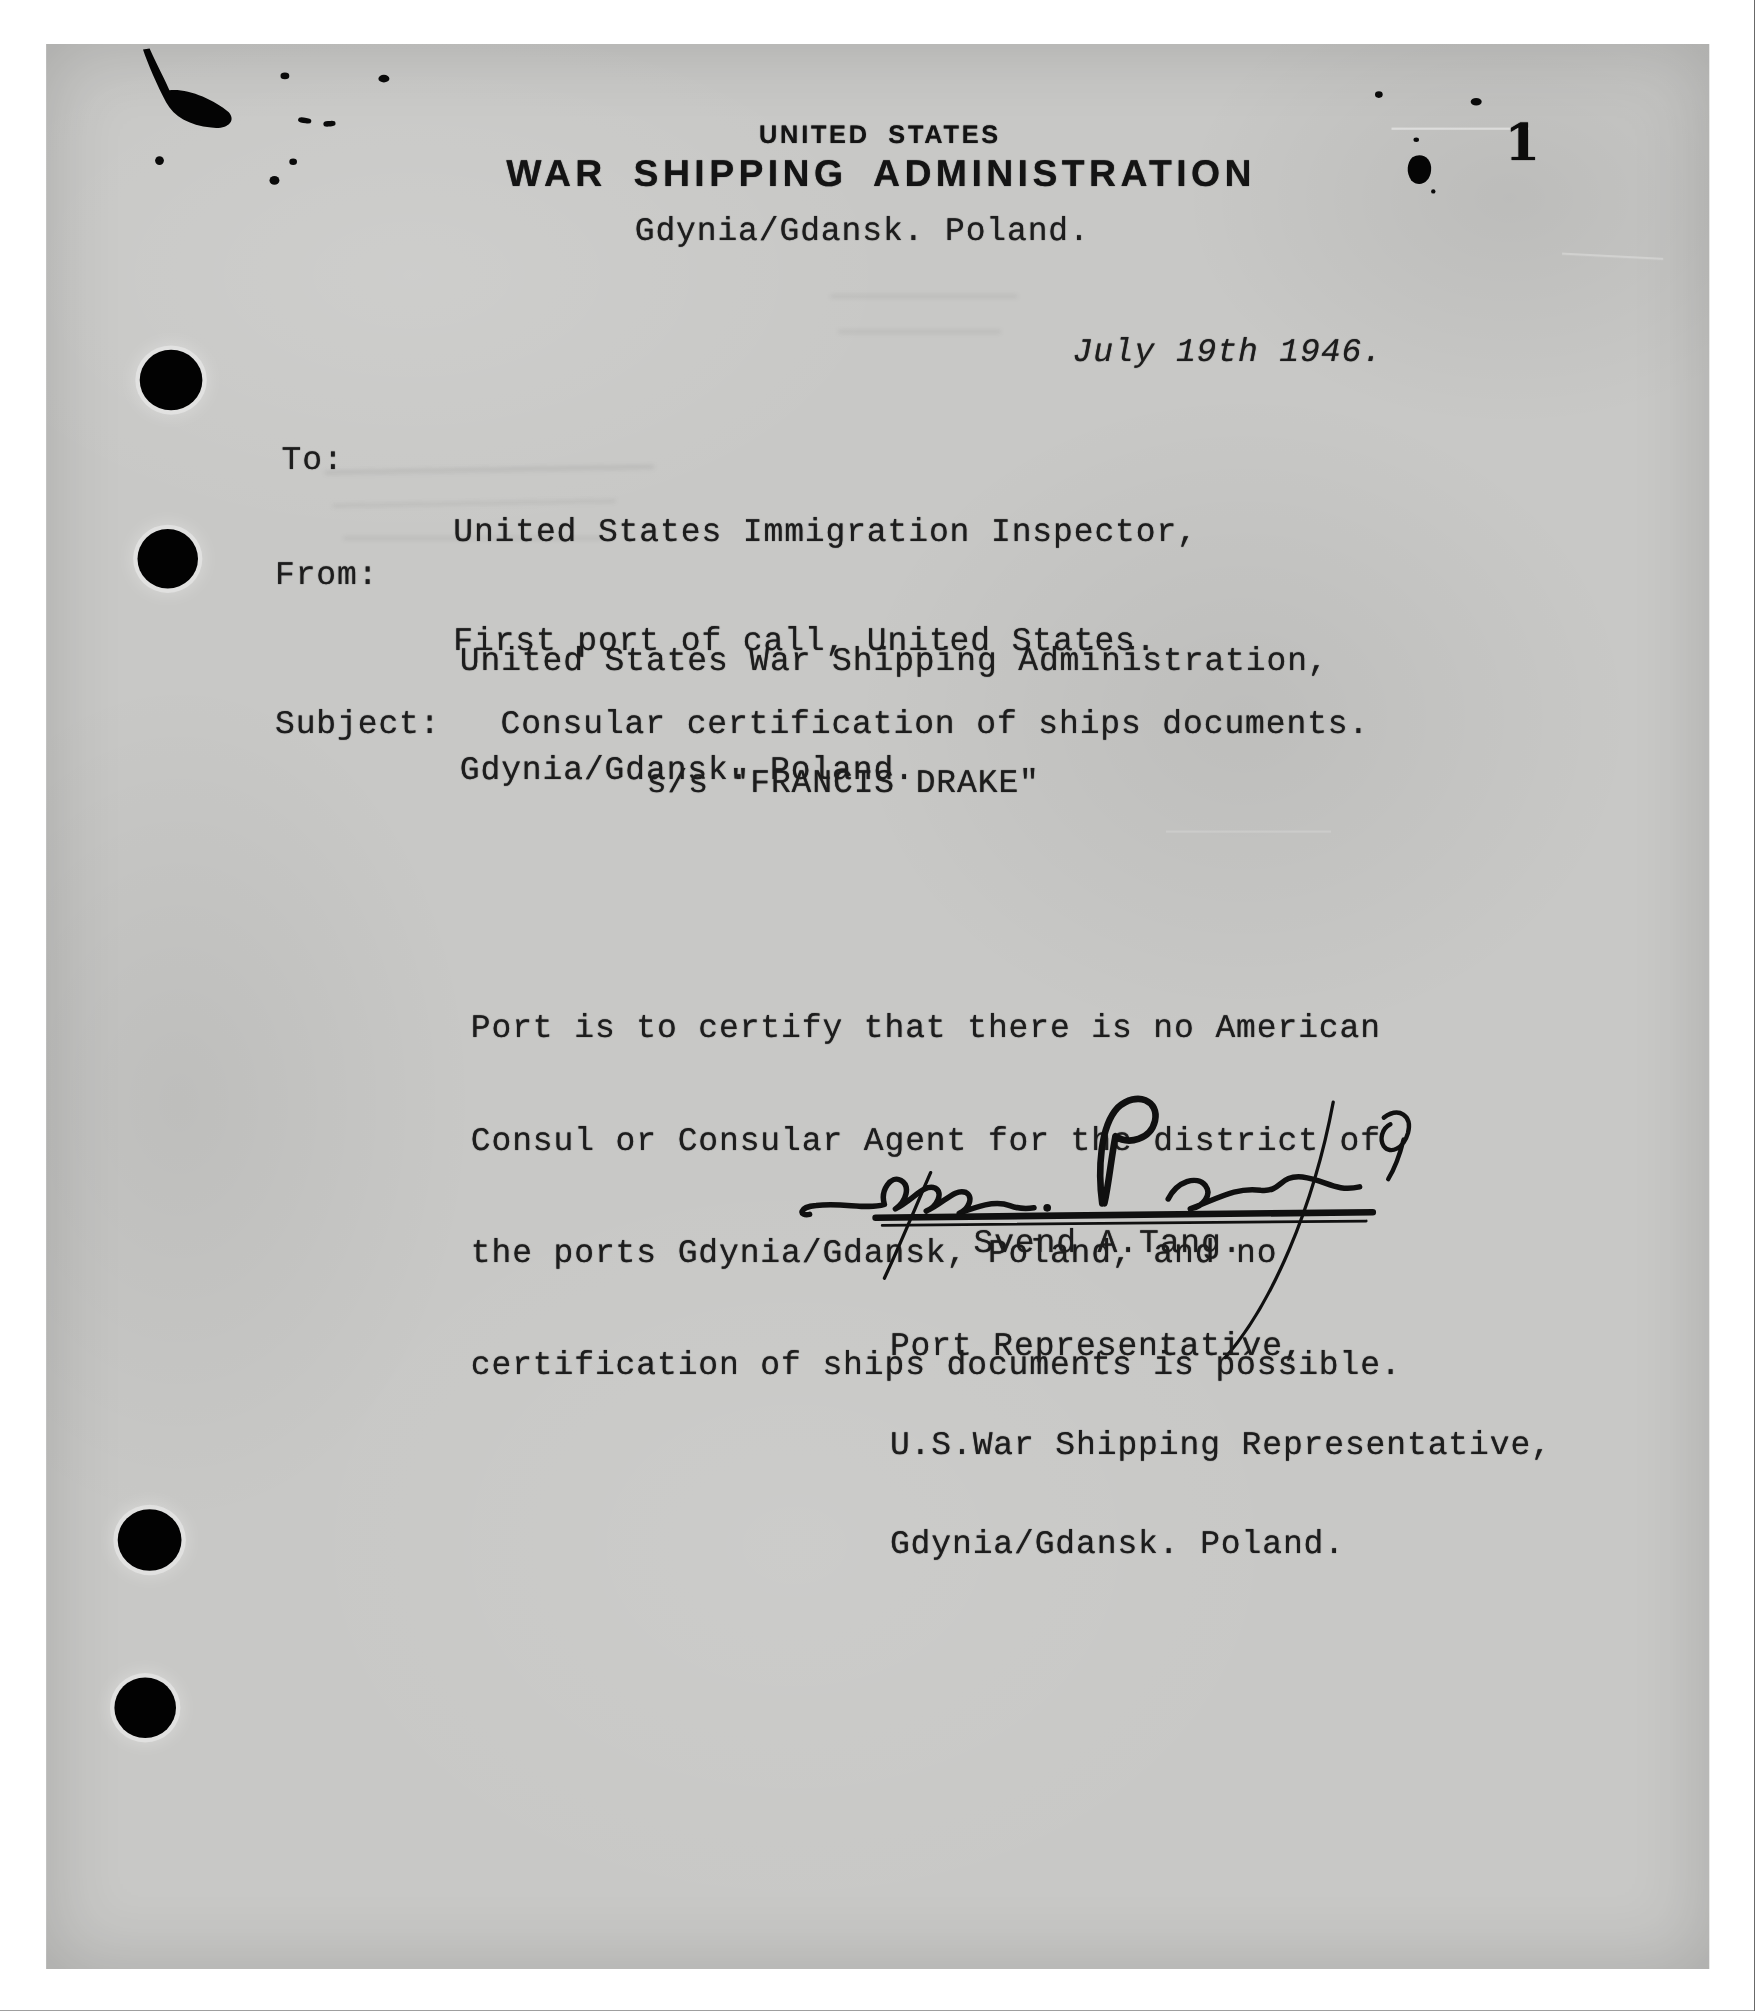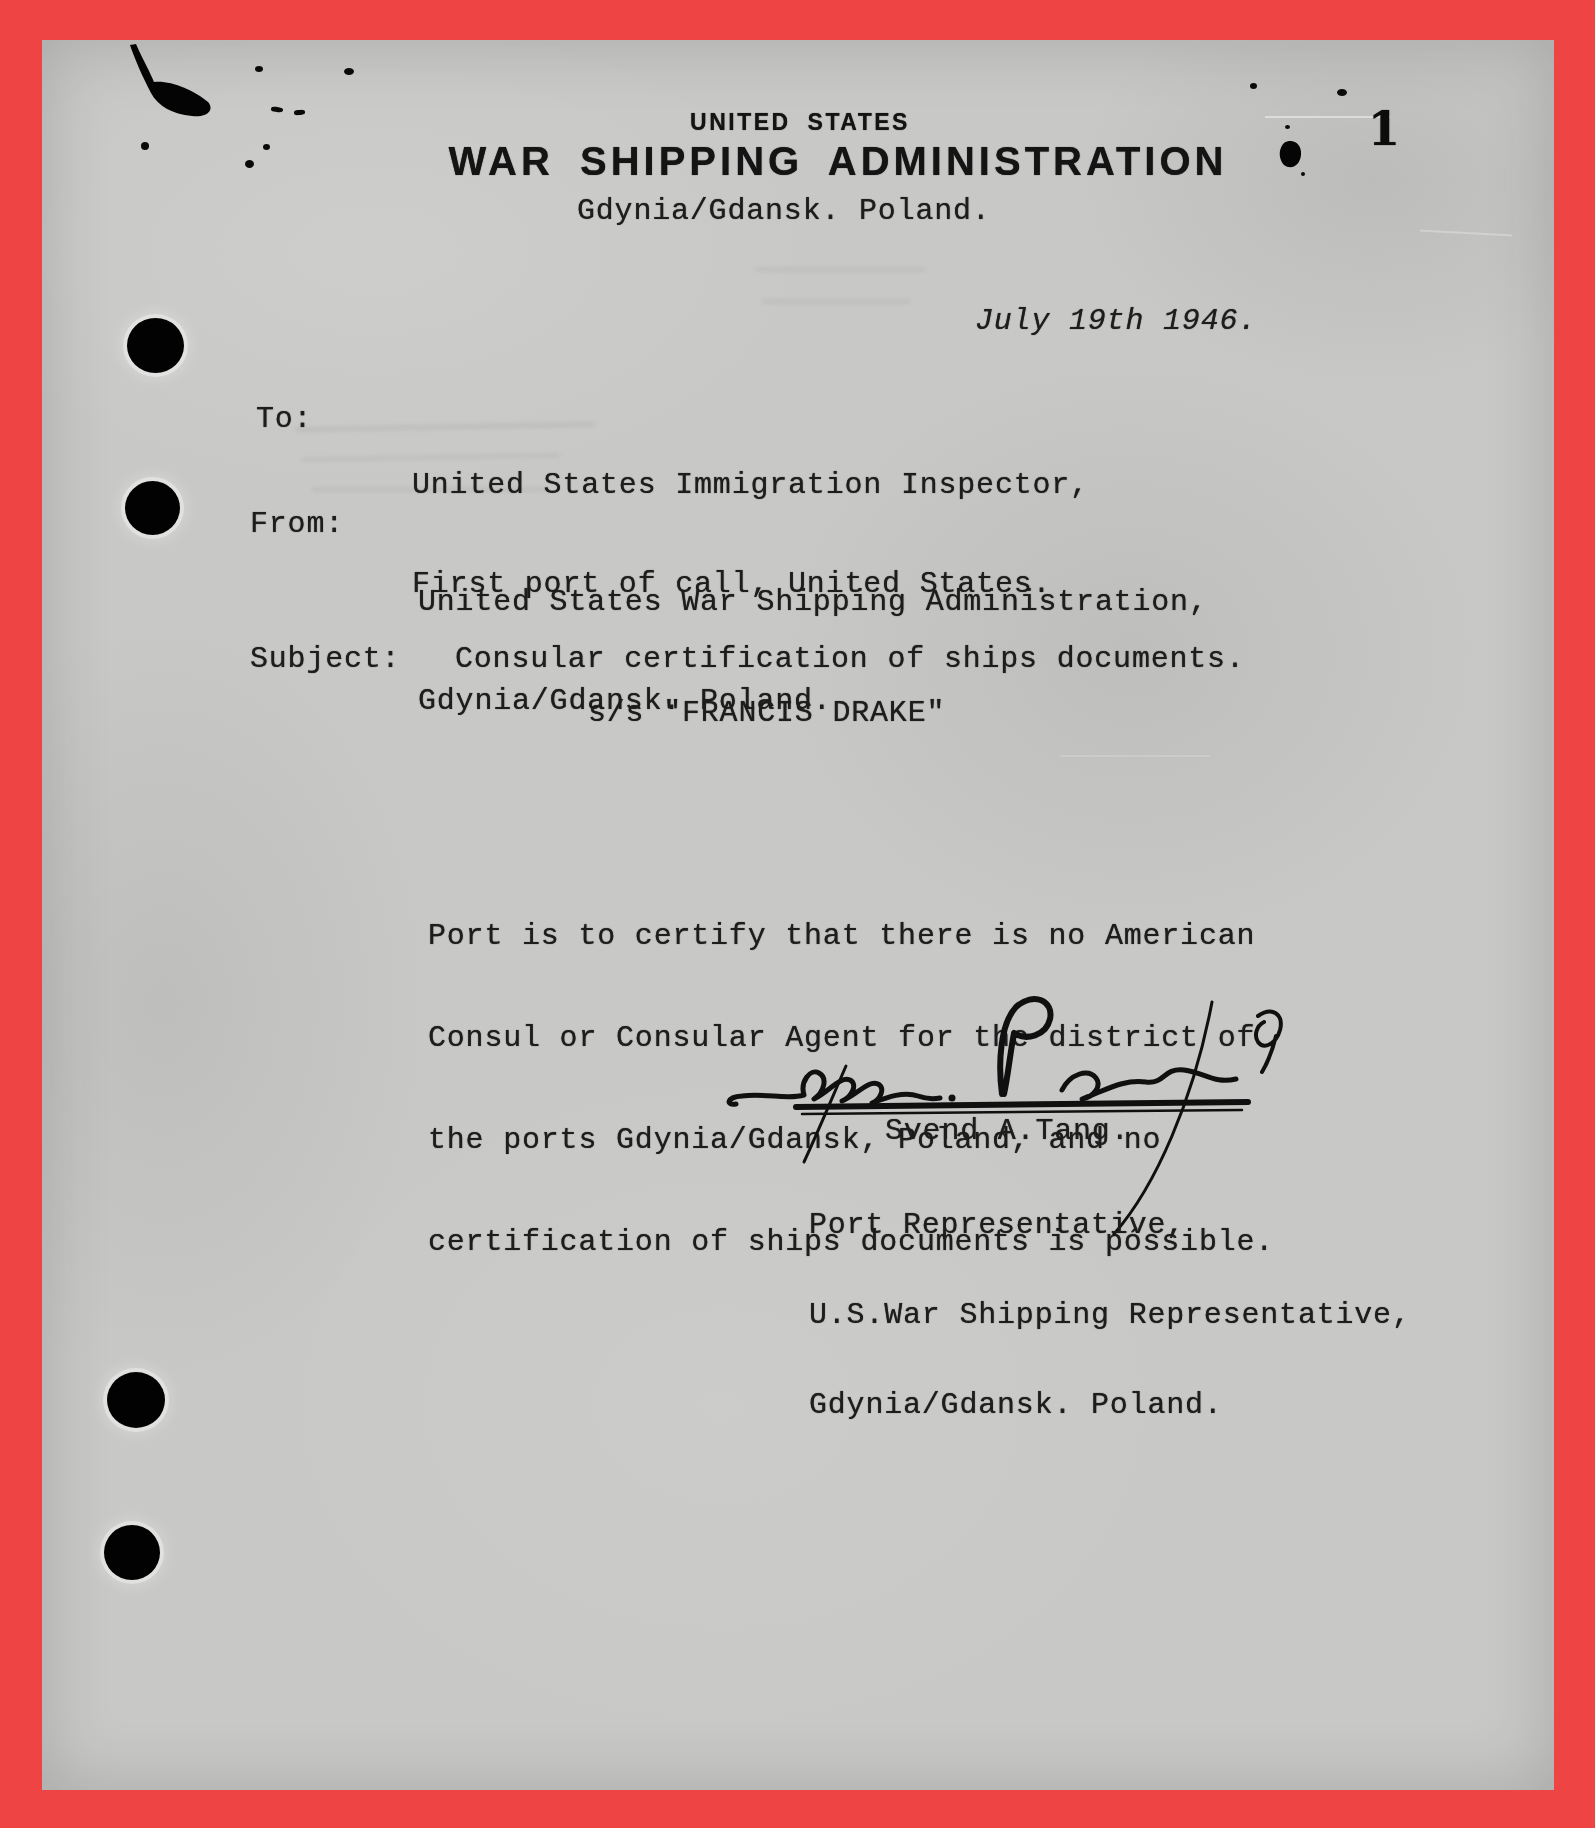--- a/index.html
+++ b/index.html
@@ -1,18 +1,18 @@
 <!DOCTYPE html>
 <html><head>
 <meta charset="utf-8">
 <style>
   html,body { margin:0; padding:0; background:#070707; }
   .scan {
     position:relative; width:1595px; height:1828px;
-    background:#ef4444; overflow:hidden;
+    background:#ffffff; overflow:hidden;
     font-family:"Liberation Mono","DejaVu Sans Mono",monospace;
   }
   .page {
     position:absolute; left:42px; top:40px; width:1512px; height:1750px;
     background:
       radial-gradient(ellipse 700px 380px at 22% 12%, rgba(255,255,255,0.10), rgba(255,255,255,0) 65%),
       radial-gradient(ellipse 600px 500px at 72% 35%, rgba(0,0,0,0.05), rgba(0,0,0,0) 60%),
       radial-gradient(ellipse 800px 600px at 45% 78%, rgba(255,255,255,0.07), rgba(255,255,255,0) 60%),
       radial-gradient(ellipse 500px 350px at 88% 8%, rgba(0,0,0,0.06), rgba(0,0,0,0) 60%),
       radial-gradient(ellipse 420px 600px at 8% 55%, rgba(0,0,0,0.05), rgba(0,0,0,0) 65%),
@@ -78,21 +78,21 @@
   <div class="speck" style="left:294px;top:110px;width:11px;height:5px;border-radius:40%;transform:rotate(-5deg);"></div>
   <div class="speck" style="left:141px;top:142px;width:8px;height:8px;"></div>
   <div class="speck" style="left:263px;top:144px;width:7px;height:6px;"></div>
   <div class="speck" style="left:245px;top:160px;width:9px;height:8px;"></div>
   <div class="speck" style="left:1250px;top:83px;width:7px;height:6px;"></div>
   <div class="speck" style="left:1337px;top:89px;width:10px;height:7px;"></div>
   <div class="speck" style="left:1285px;top:125px;width:5px;height:4px;"></div>
   <div class="speck" style="left:1301px;top:172px;width:4px;height:4px;"></div>
 
   <div class="hdr center" style="left:800px;top:109px;font-size:23px;letter-spacing:2.5px;word-spacing:8px;">UNITED STATES</div>
-  <div class="hdr center" style="left:838px;top:139px;font-size:40px;letter-spacing:4px;word-spacing:11px;">WAR SHIPPING ADMINISTRATION</div>
+  <div class="hdr center" style="left:801px;top:139px;font-size:34px;letter-spacing:4px;word-spacing:11px;">WAR SHIPPING ADMINISTRATION</div>
   <div class="txt" style="left:577px;top:195px;">Gdynia/Gdansk. Poland.</div>
 
   <div class="pagenum">1</div>
 
   <div class="txt" style="left:975px;top:305px;font-style:italic;">July 19th 1946.</div>
 
   <div class="txt" style="left:256px;top:403px;">To:</div>
   <div class="txt" style="left:412px;top:403px;">
     <div>United States Immigration Inspector,</div>
     <div>First port of call, United States.</div>

